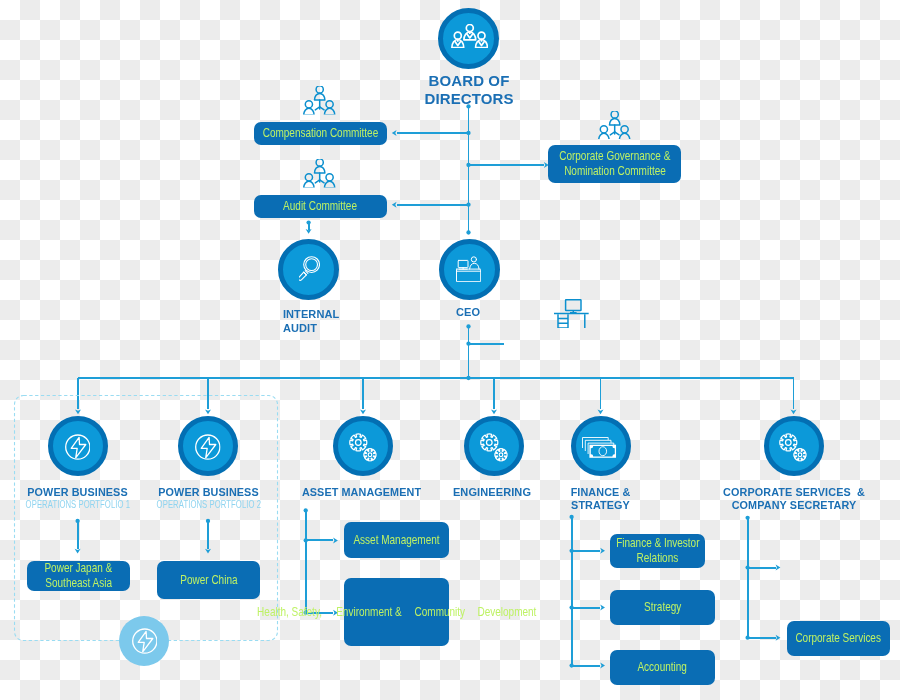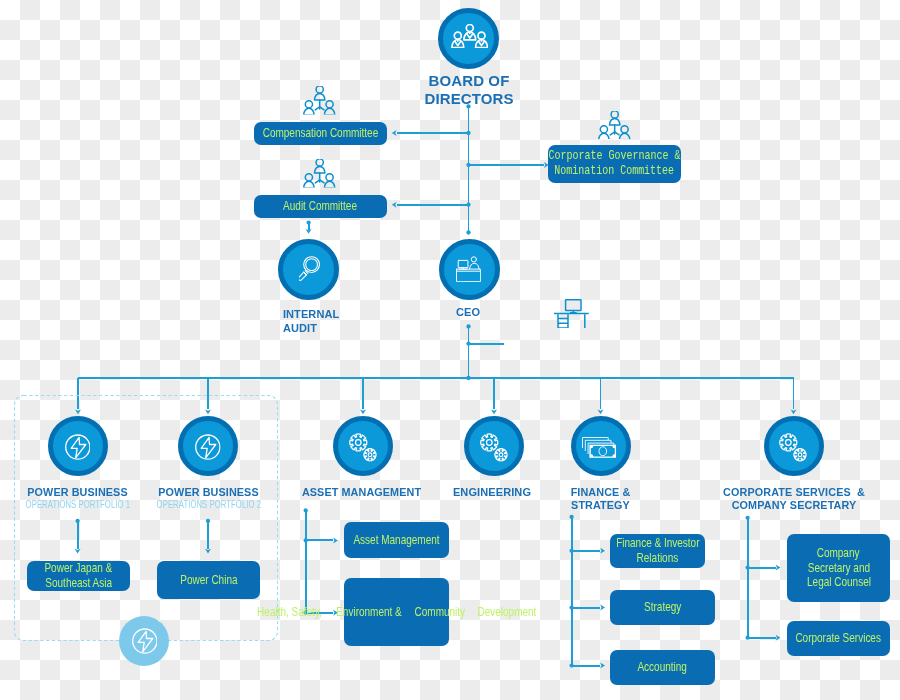--- a/index.html
+++ b/index.html
@@ -251,21 +251,21 @@
   <svg class="icon" style="left:303.1px;top:159.3px;width:33.2px;height:28.6px;" viewBox="0 0 332 286">
       <use href="#i-org-people"></use>
     </svg>
   <div class="box" style="left:254px;top:195px;width:133px;height:23px;font-size:12.2px;">
     <span>Audit Committee</span>
   </div>
 
   <svg class="icon" style="left:598.4px;top:110.9px;width:33.2px;height:28.6px;" viewBox="0 0 332 286">
       <use href="#i-org-people"></use>
     </svg>
-  <div class="box" style="left:548px;top:145px;width:133px;height:38px;font-size:12.2px;flex-direction:column;font-family:Liberation Mono, monospace;">
+  <div class="box" style="left:548px;top:145px;width:133px;height:38px;font-size:12.2px;flex-direction:column;">
     <span>Corporate Governance &amp;</span>
     <span>Nomination Committee</span>
   </div>
 
   <div class="node ring" style="left:278px;top:238.5px;width:61px;height:61px;"></div>
   <svg class="icon" style="left:299px;top:256.2px;width:21px;height:26.2px;" viewBox="0 0 210 262">
       <use href="#i-magnifier"></use>
     </svg>
   <div class="cap" style="left:282.9px;top:308.4px;width:160px;font-size:11px;text-align:left;">
     <div>INTERNAL</div>
@@ -362,25 +362,20 @@
     <span>Finance &amp; Investor</span>
     <span>Relations</span>
   </div>
   <div class="box" style="left:610px;top:590px;width:105px;height:35px;font-size:12.2px;">
     <span>Strategy</span>
   </div>
   <div class="box" style="left:610px;top:650px;width:105px;height:35px;font-size:12.2px;">
     <span>Accounting</span>
   </div>
 
-  <div class="box" style="left:787px;top:534px;width:103px;height:68px;font-size:12.2px;flex-direction:column;">
-    <span>Company</span>
-    <span>Secretary and</span>
-    <span>Legal Counsel</span>
-  </div>
   <div class="box" style="left:787px;top:621px;width:103px;height:35px;font-size:12.2px;">
     <span>Corporate Services</span>
   </div>
 
   <div class="node" style="left:119px;top:616px;width:50px;height:50px;background:#7cc9ec;"></div>
   <svg class="icon" style="left:131.5px;top:628px;width:25.6px;height:26.1px;" viewBox="0 0 256 261">
       <use href="#i-bolt"></use>
     </svg>
 
 </div>

